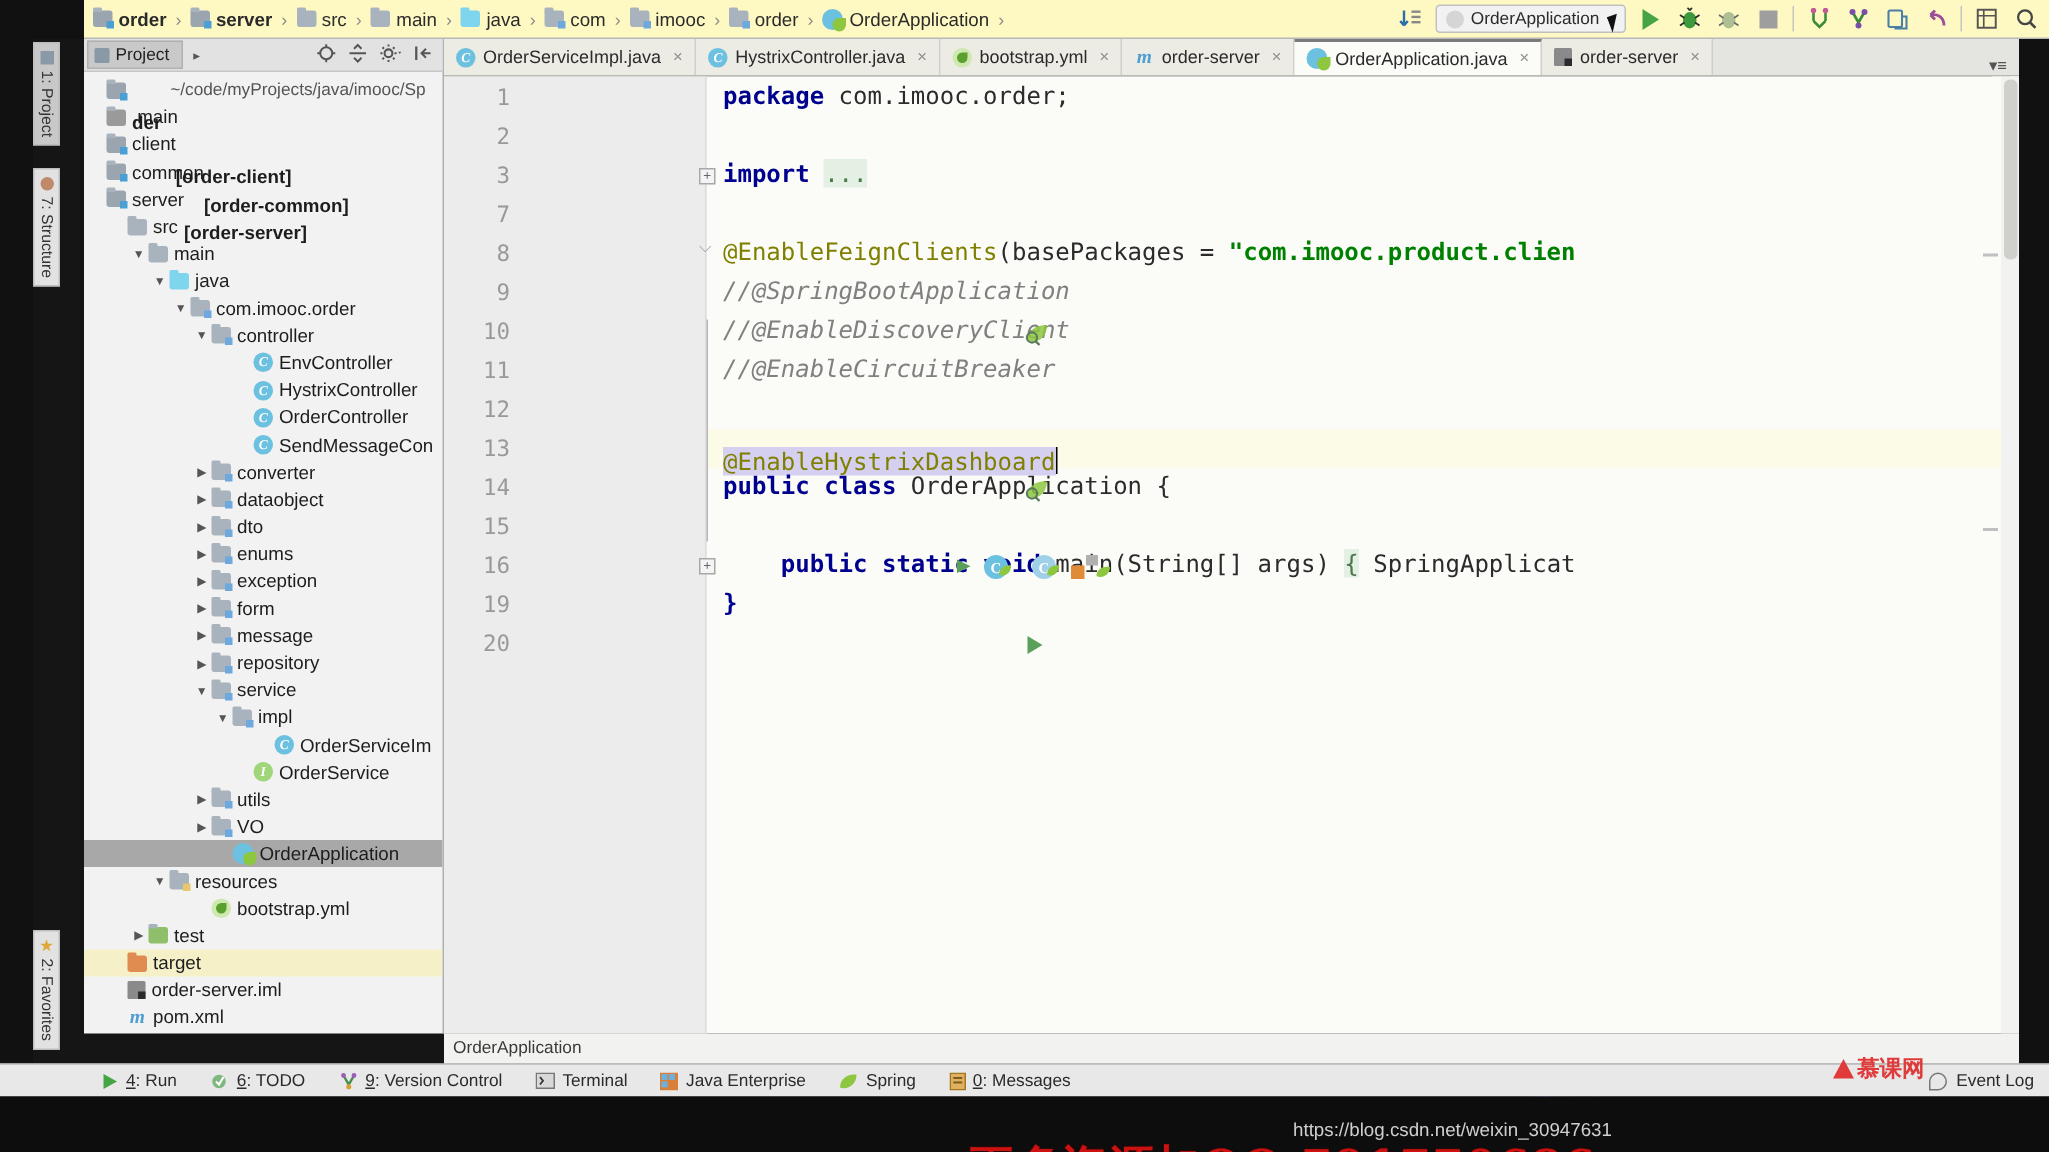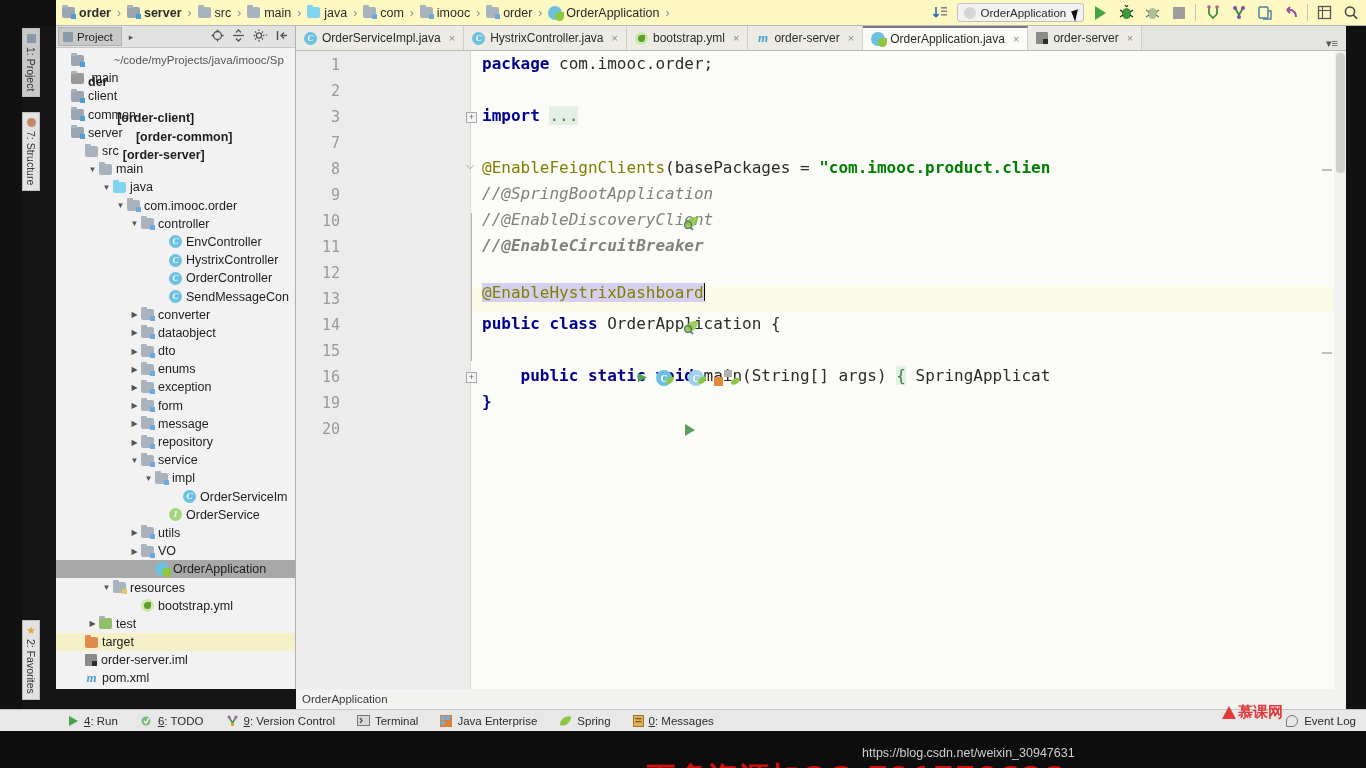--- a/index.html
+++ b/index.html
@@ -753,23 +753,23 @@
         <div class="gline" style="top: 369px;">20</div>
       </div>
     <div class="code" id="codebody">
         <div class="cline" style="top: 3px;"><span class="kw">package</span><span class="plain"> com.imooc.order;</span></div>
         <div class="cline" style="top: 29px;"></div>
         <div class="cline" style="top: 55px;"><span class="kw">import</span><span class="plain"> </span><span class="fold-txt">...</span></div>
         <div class="cline" style="top: 81px;"></div>
         <div class="cline" style="top: 133px;"><span class="cmt">//@SpringBootApplication</span></div>
         <div class="cline" style="top: 107px;"><span class="anno">@EnableFeignClients</span><span class="plain">(basePackages = </span><span class="str">"com.imooc.product.clien</span></div>
         <div class="cline" style="top: 159px;"><span class="cmt">//@EnableDiscoveryClient</span></div>
-        <div class="cline" style="top: 185px; font-weight: bold;"><span class="cmt">//@EnableCircuitBreaker</span></div>
+        <div class="cline" style="top: 185px;"><span class="cmt">//@EnableCircuitBreaker</span></div>
         <div class="hl-line" style="top: 235px;"></div>
-        <div class="cline" style="top: 232px;"><span class="anno sel-txt">@EnableHystrixDashboard</span><span class="caret"></span></div>
+        <div class="cline" style="top: 247px;"><span class="anno sel-txt">@EnableHystrixDashboard</span><span class="caret"></span></div>
         <div class="cline" style="top: 263px;"><span class="kw">public class</span><span class="plain"> OrderApplication {</span></div>
         <div class="cline" style="top: 289px;"></div>
         <div class="cline" style="top: 315px;"><span class="kw">    public static void</span><span class="plain"> main(String[] args) </span><span class="fold-txt">{</span><span class="plain"> SpringApplicat</span></div>
         <div class="cline" style="top: 341px;"><span class="kw">}</span></div>
         <div class="cline" style="top: 367px;"></div>
       </div>
     <div class="scroll-v">
       <div class="scroll-thumb"></div>
     </div>
     <div class="marker" style="top:118px; background:#c0c0c0;"></div>

